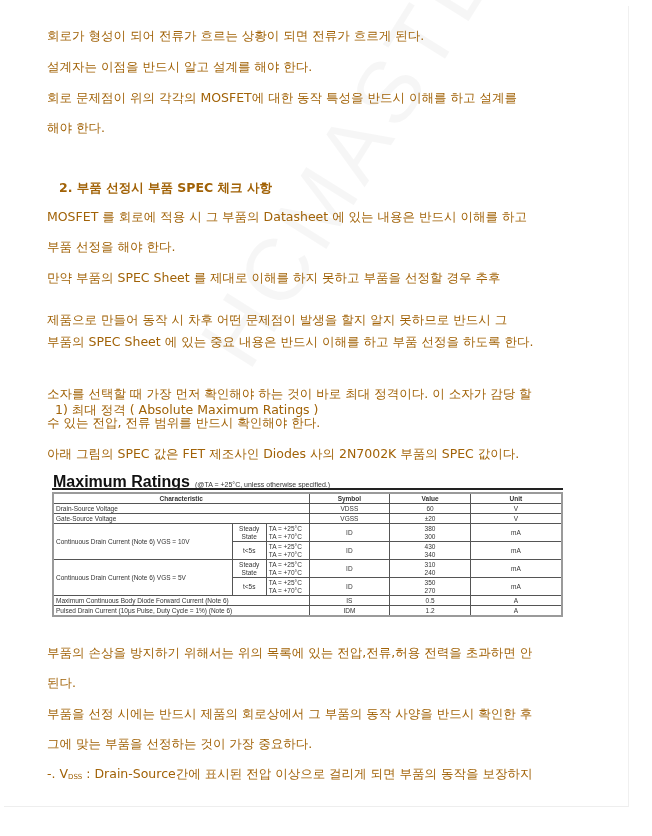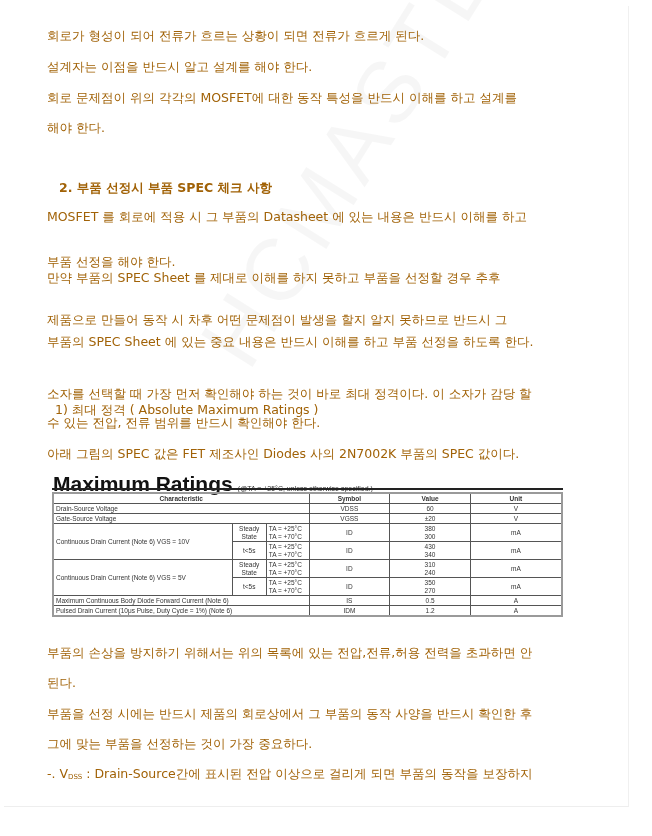--- a/index.html
+++ b/index.html
@@ -20,21 +20,21 @@
   }
   .line {
     position: absolute; left: 47px; font-size: 12.5px; line-height: 16px; white-space: nowrap;
     color: #a16207;
   }
   .line.bold { font-weight: bold; margin-left: 12px; }
   .line.sub { left: 55px; margin-top: 46px; }
   .ratings-title {
     position: absolute; left: 53px; top: 472px; white-space: nowrap; color: #111;
   }
-  .ratings-title .big { font-family: "Liberation Sans", sans-serif; font-weight: bold; font-size: 21px; text-align: center; }
+  .ratings-title .big { font-family: "Liberation Sans", sans-serif; font-weight: bold; font-size: 16px; text-align: center; }
   .ratings-title .small { font-family: "Liberation Sans", sans-serif; font-size: 7px; color: #333; }
   .rule { position: absolute; left: 52px; top: 488px; width: 511px; height: 2px; background: #222; }
   table.spec {
     position: absolute; left: 52px; top: 492px; width: 511px; border-collapse: collapse;
     font-family: "Liberation Sans", sans-serif; font-size: 6.5px; color: #333;
     border: 2px solid #9a9a9a;
   }
   table.spec th, table.spec td { border: 1px solid #555; padding: 0 2px; line-height: 8px; }
   table.spec th { font-weight: bold; height: 9px; text-align: center; }
   table.spec td.c { text-align: center; }
@@ -50,21 +50,21 @@
 <div class="page"></div>
 <div class="watermark">HCMASTER</div>
 
 <div class="line" style="top:28px">회로가 형성이 되어 전류가 흐르는 상황이 되면 전류가 흐르게 된다.</div>
 <div class="line" style="top:59px">설계자는 이점을 반드시 알고 설계를 해야 한다.</div>
 <div class="line" style="top:90px">회로 문제점이 위의 각각의 MOSFET에 대한 동작 특성을 반드시 이해를 하고 설계를</div>
 <div class="line" style="top:120px">해야 한다.</div>
 
 <div class="line bold" style="top:180px">2. 부품 선정시 부품 SPEC 체크 사항</div>
 <div class="line" style="top:209px">MOSFET 를 회로에 적용 시 그 부품의 Datasheet 에 있는 내용은 반드시 이해를 하고</div>
-<div class="line" style="top:254px">부품 선정을 해야 한다.</div>
+<div class="line" style="top:239px">부품 선정을 해야 한다.</div>
 <div class="line" style="top:270px">만약 부품의 SPEC Sheet 를 제대로 이해를 하지 못하고 부품을 선정할 경우 추후</div>
 <div class="line" style="top:312px">제품으로 만들어 동작 시 차후 어떤 문제점이 발생을 할지 알지 못하므로 반드시 그</div>
 <div class="line" style="top:334px">부품의 SPEC Sheet 에 있는 중요 내용은 반드시 이해를 하고 부품 선정을 하도록 한다.</div>
 <div class="line sub" style="top:356px">1)  최대 정격 ( Absolute Maximum Ratings )</div>
 <div class="line" style="top:386px">소자를 선택할 때 가장 먼저 확인해야 하는 것이 바로 최대 정격이다. 이 소자가 감당 할</div>
 <div class="line" style="top:415px">수 있는 전압, 전류 범위를 반드시 확인해야 한다.</div>
 <div class="line" style="top:446px">아래 그림의 SPEC 값은 FET 제조사인 Diodes 사의 2N7002K 부품의 SPEC 값이다.</div>
 
 <div class="ratings-title">
   <span class="big">Maximum Ratings</span>

